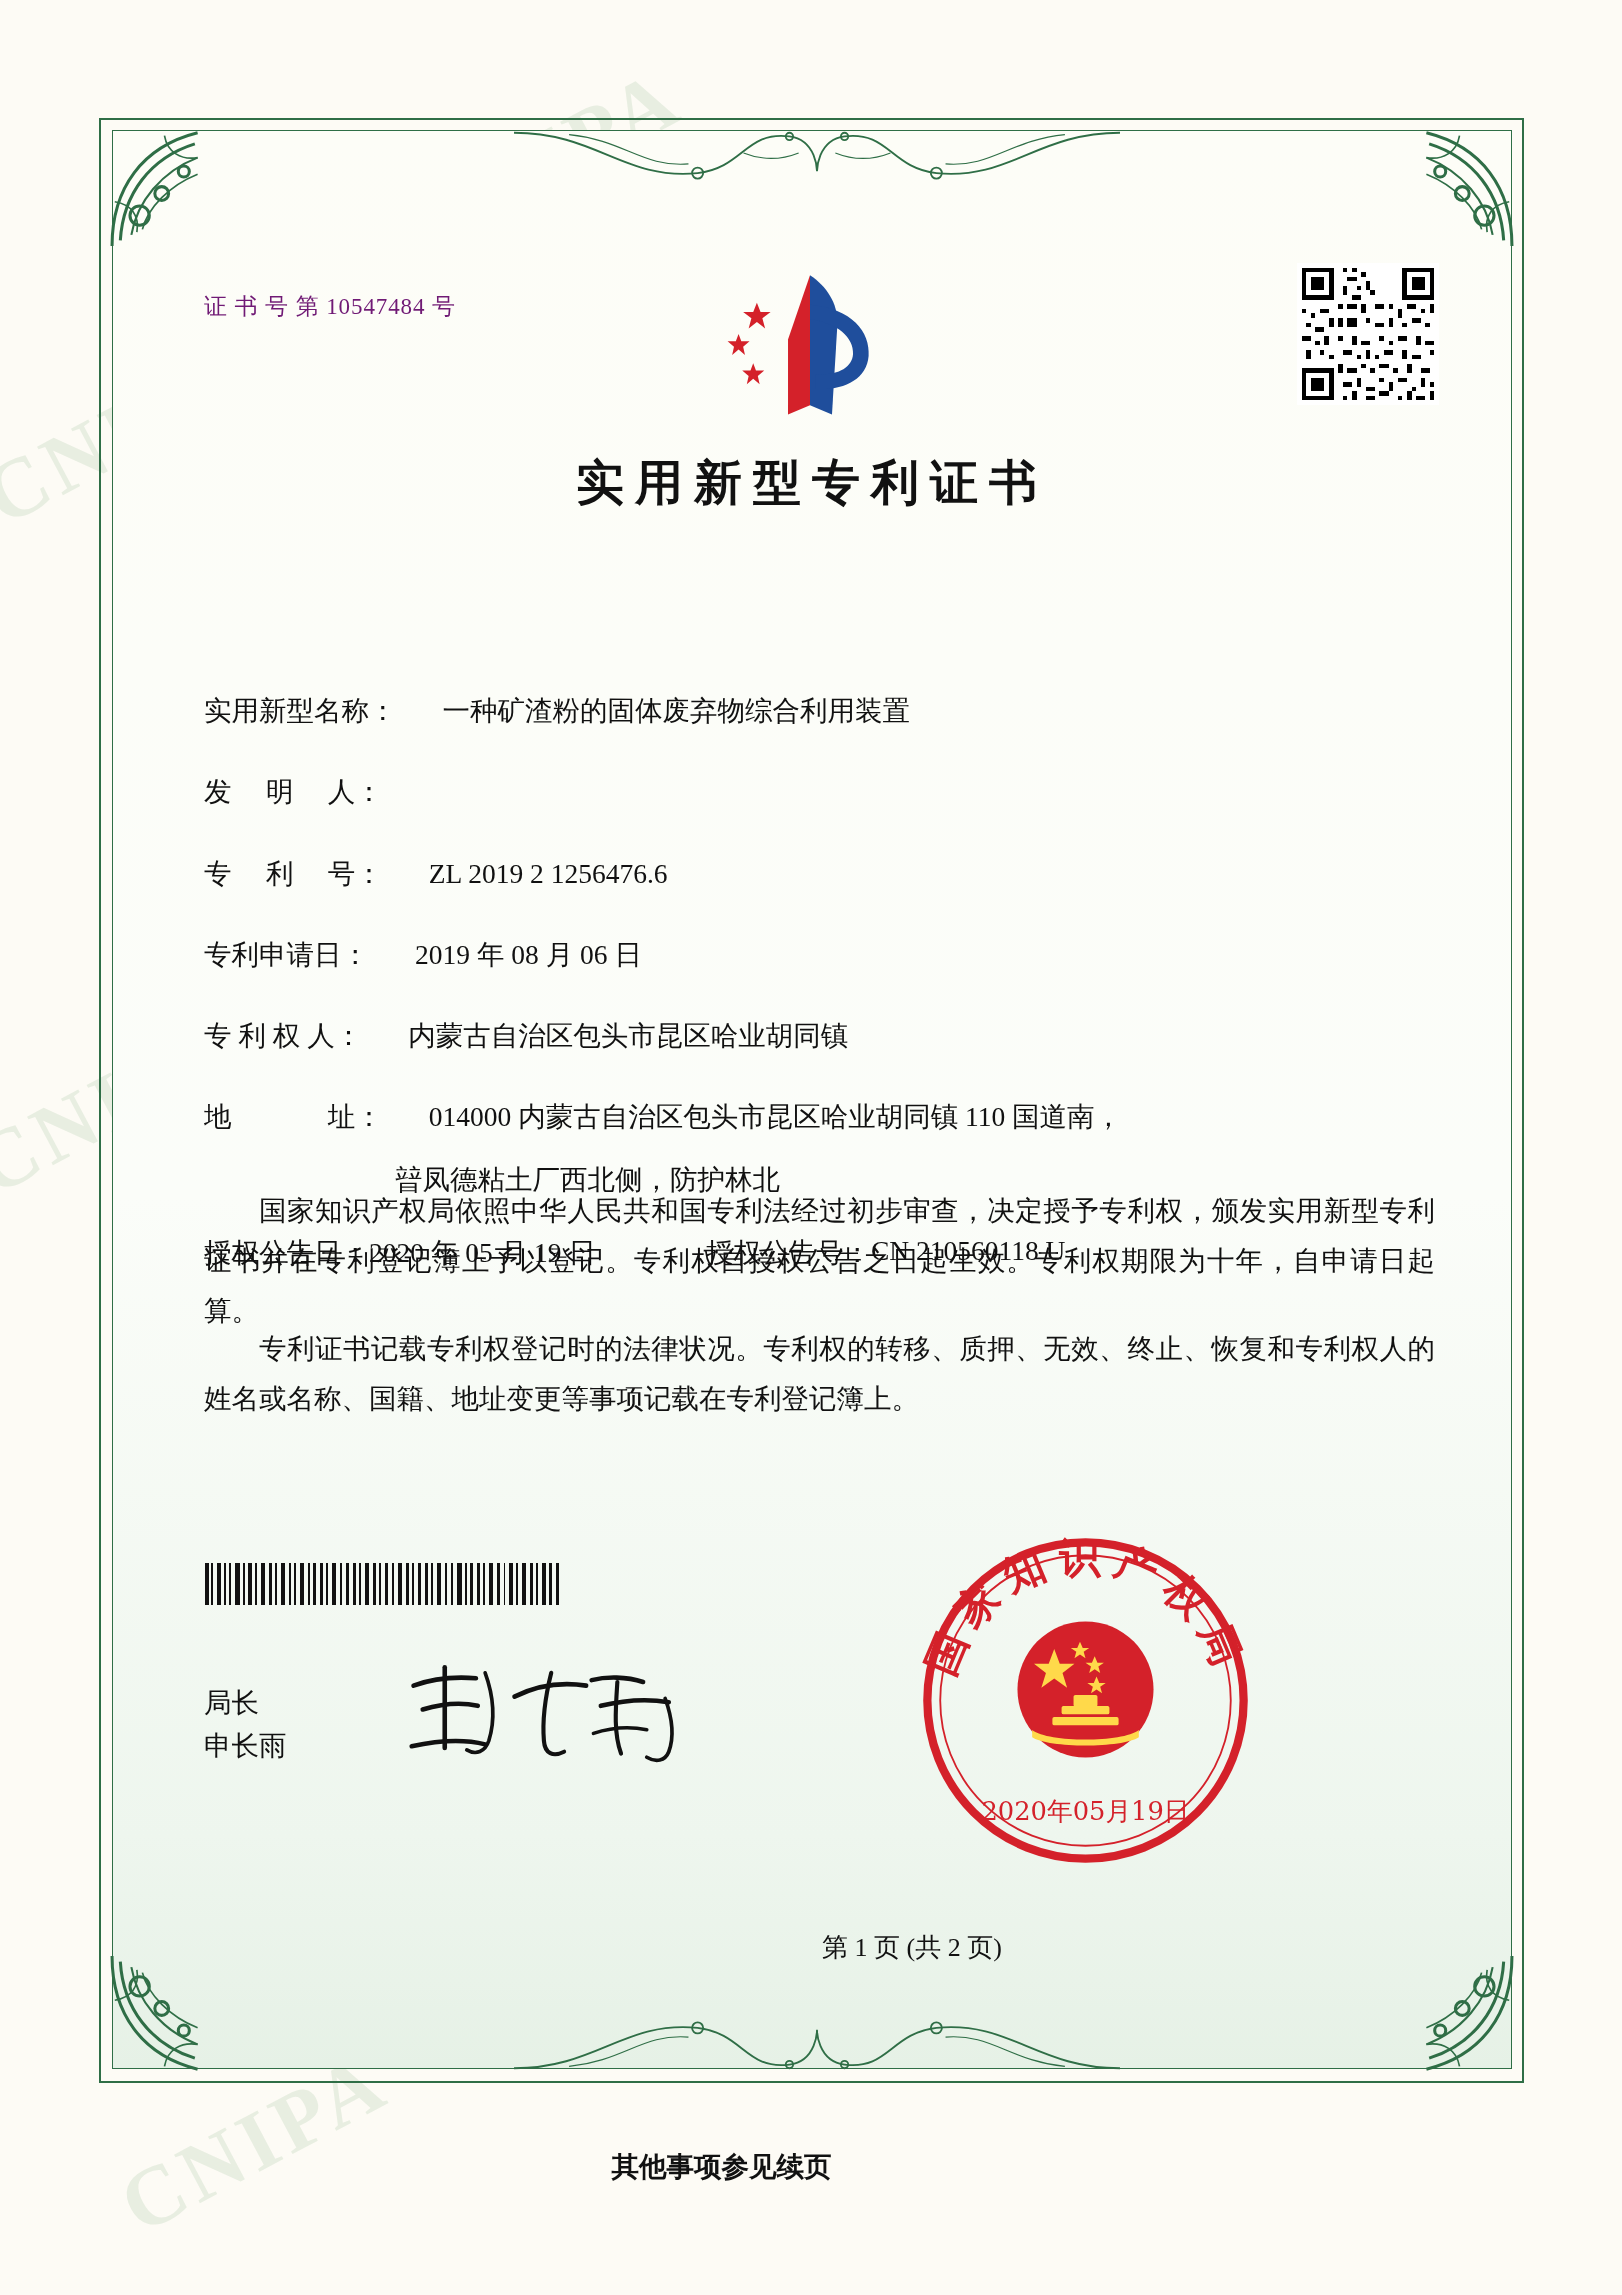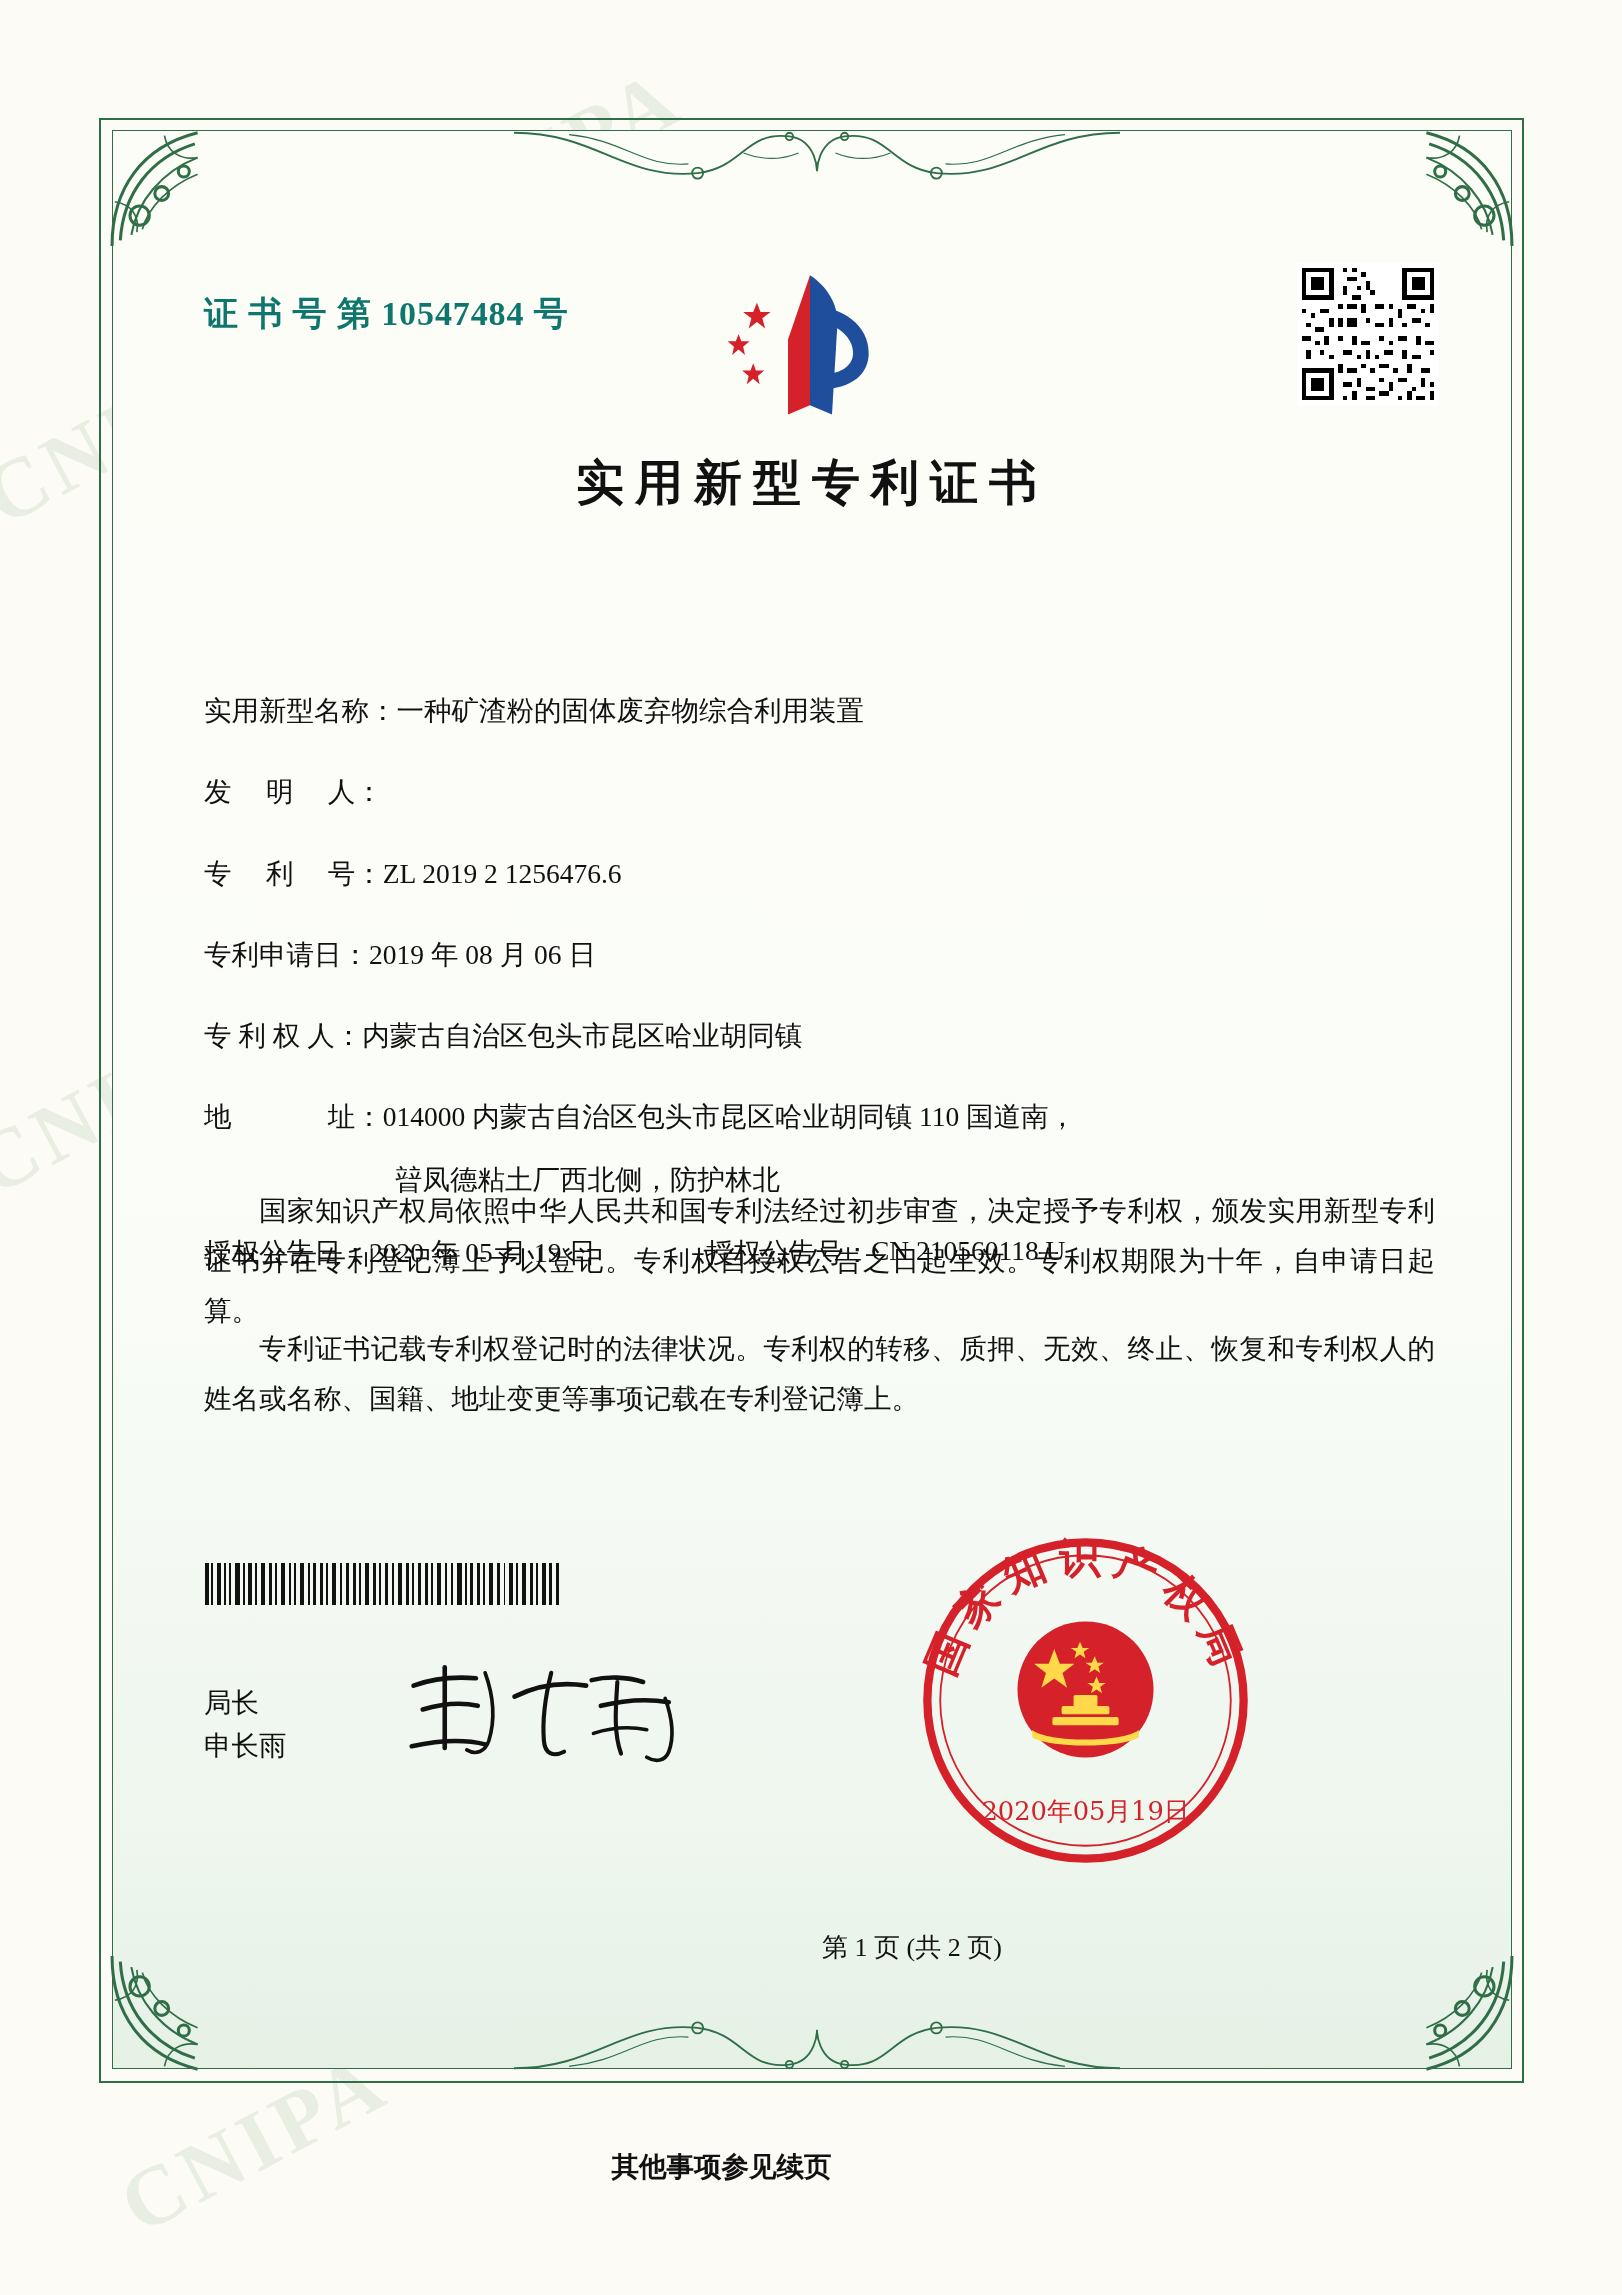--- a/index.html
+++ b/index.html
@@ -41,42 +41,41 @@
   .c-br{left:1385px;top:1945px;transform:scale(-1,-1);}
 
   .top-orn{position:absolute;left:514px;top:116px;width:606px;height:83px;color:#2f6e46;}
   .bot-orn{position:absolute;left:514px;top:2002px;width:606px;height:83px;color:#2f6e46;transform:scaleY(-1);}
 
   
   .content{position:absolute;left:112px;top:130px;width:1400px;height:1939px;}
 
   .cert-no{
     position:absolute;left:92px;top:161px;
-    font-size:34px;color:#0f766e;letter-spacing:0.9px;
+    font-size:23px;color:#701a75;letter-spacing:0.9px;
     font-family:"Liberation Serif","DejaVu Serif",serif;
-    font-weight:bold;
   }
 
   
   .emblem{position:absolute;left:588px;top:138px;width:220px;height:174px;}
 
   
   .qr{position:absolute;left:1185px;top:133px;width:142px;height:142px;background:#fff;}
   .qr svg{display:block;}
 
   .title{
     position:absolute;left:0;top:321px;width:1400px;
     text-align:center;
     font-size:48px;font-weight:700;letter-spacing:11px;
     color:#111;
     font-family:"DejaVu Serif","Liberation Serif",serif;
   }
 
   .fields{position:absolute;left:92px;top:560px;width:1231px;}
-  .row{display:flex;margin-bottom:40px;font-size:27.5px;color:#111;line-height:1.5;}
+  .row{display:flex;margin-bottom:40px;font-size:27.5px;color:#111;line-height:1.5;gap:46px;}
   .label{white-space:pre;flex:0 0 auto;}
   .value{flex:1 1 auto;}
   .row.addr{margin-bottom:24px;}
   .addr-second{margin-left:191px;font-size:27.5px;color:#111;margin-bottom:37px;}
 
   .pubrow{display:flex;font-size:27.5px;color:#111;margin-bottom:45px;}
   .pubrow .l2{margin-left:110px;}
 
   .para{
     position:absolute;left:92px;width:1231px;font-size:27.5px;color:#111;

